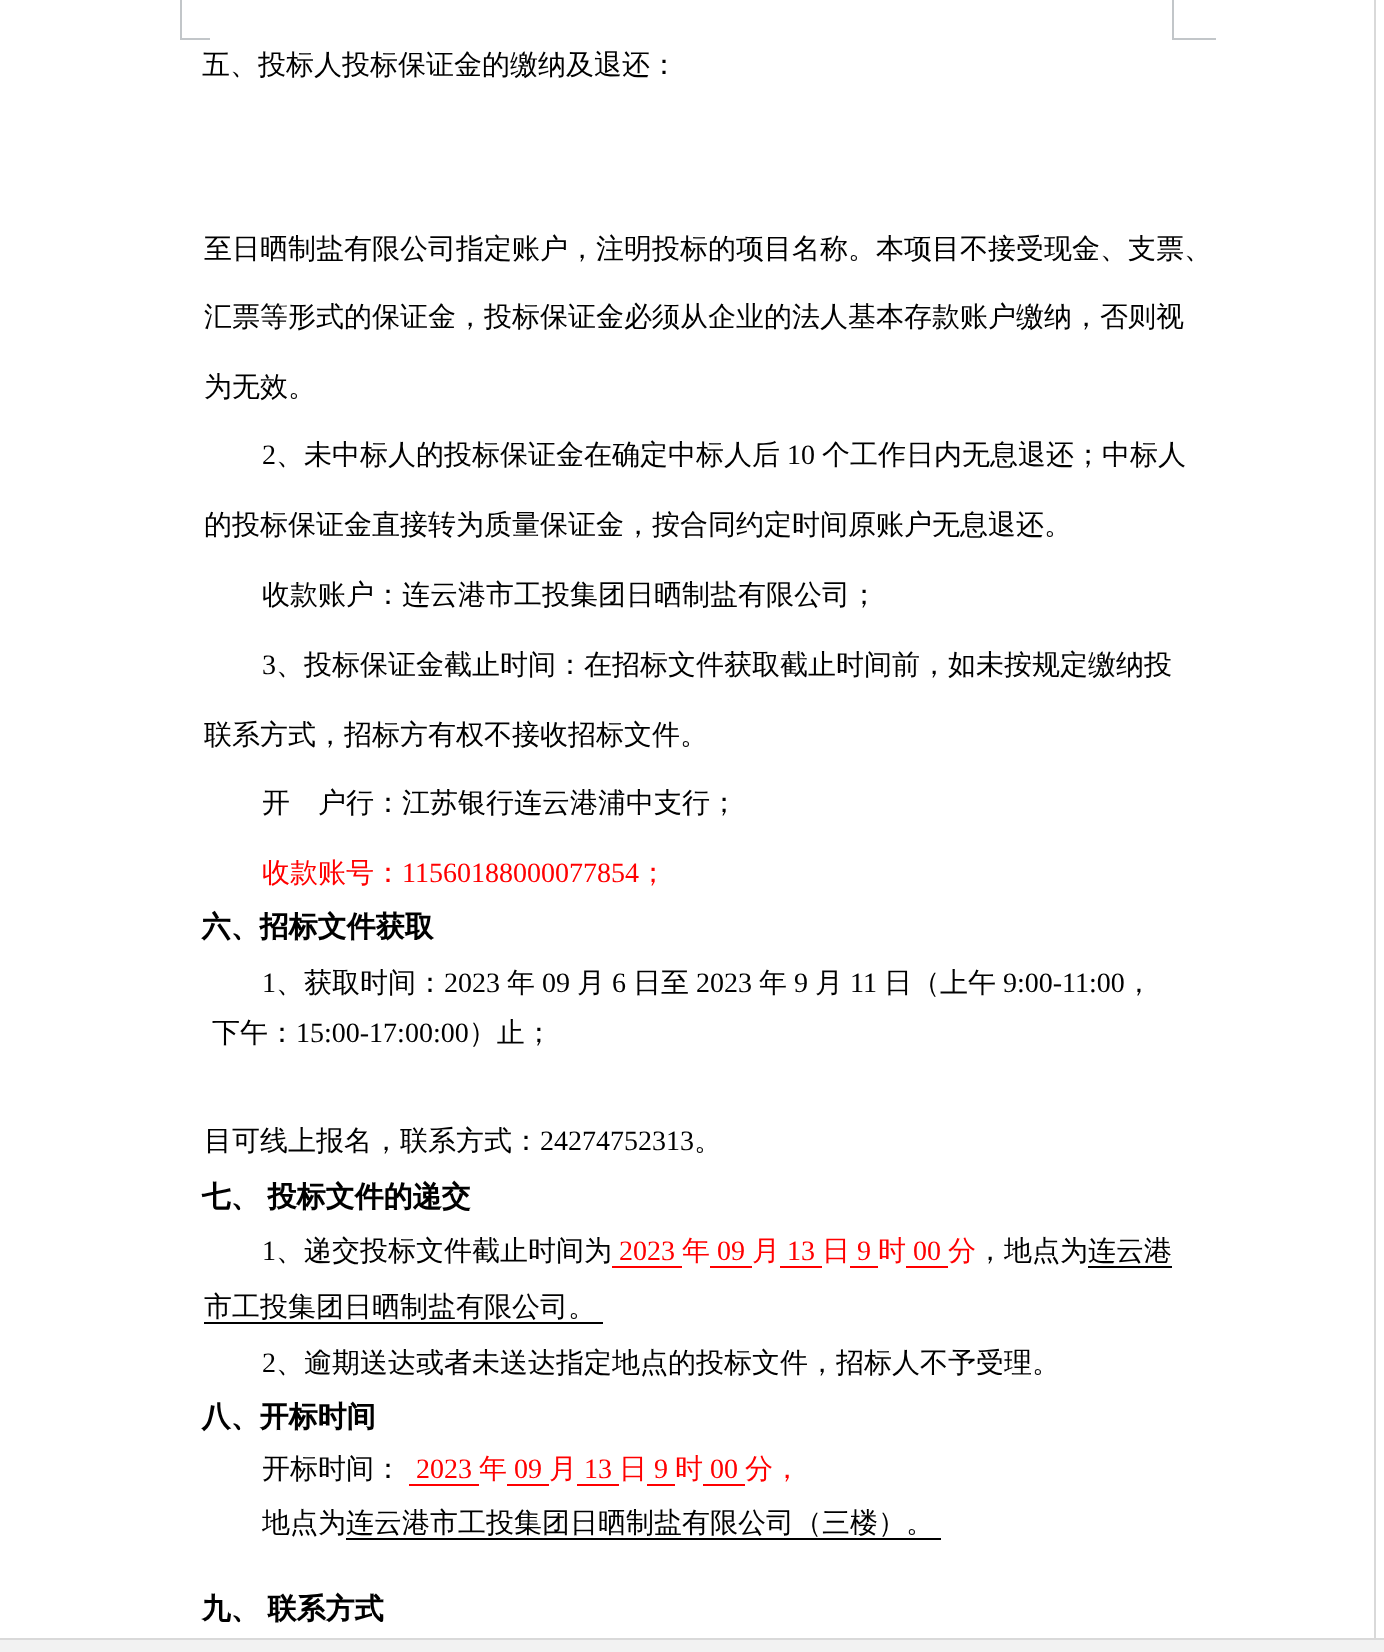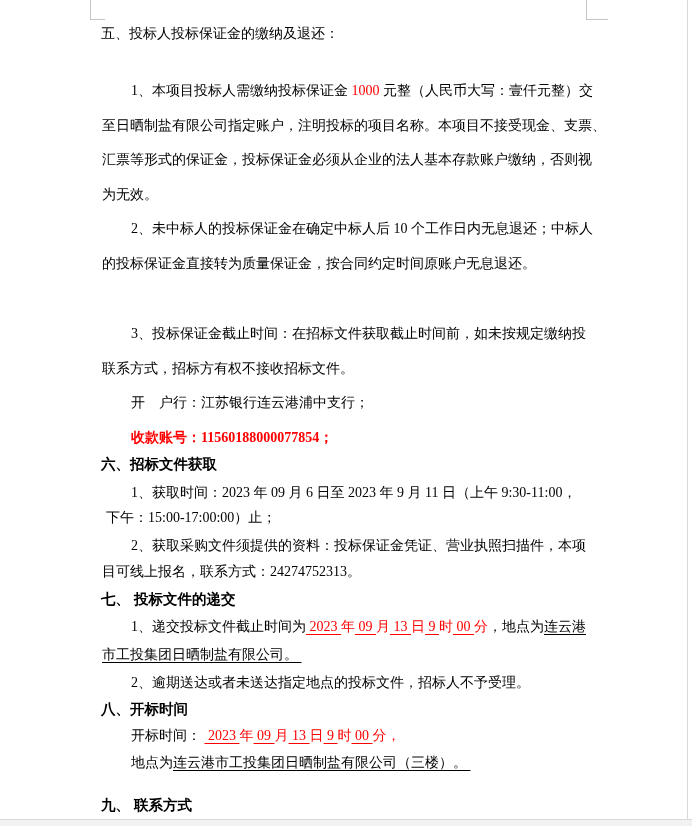--- a/index.html
+++ b/index.html
@@ -47,34 +47,33 @@
 </head>
 <body>
 
 <div class="page">
   <div class="margin-marker marker-tl"></div>
   <div class="margin-marker marker-tr"></div>
   <div class="page-edge-right"></div>
   <div class="bottom-strip"></div>
   <div class="doc-body">
       <div class="line" style="top: 25px; left: 101px;"><span>五、投标人投标保证金的缴纳及退还：</span></div>
-      <div class="line" style="top: 82px; left: 131px;"><span>1、本项目投标人需缴纳投标保证金 </span><span class="seg-red">1000</span><span> 元整（人民币大写：壹仟元整）交</span></div>
       <div class="line" style="top: 117px; left: 102px;"><span>至日晒制盐有限公司指定账户，注明投标的项目名称。本项目不接受现金、支票、</span></div>
       <div class="line" style="top: 151px; left: 102px;"><span>汇票等形式的保证金，投标保证金必须从企业的法人基本存款账户缴纳，否则视</span></div>
       <div class="line" style="top: 186px; left: 102px;"><span>为无效。</span></div>
       <div class="line" style="top: 220px; left: 131px;"><span>2、未中标人的投标保证金在确定中标人后 10 个工作日内无息退还；中标人</span></div>
       <div class="line" style="top: 255px; left: 102px;"><span>的投标保证金直接转为质量保证金，按合同约定时间原账户无息退还。</span></div>
+      <div class="line" style="top: 290px; left: 131px;"><span>收款账户：连云港市工投集团日晒制盐有限公司；</span></div>
       <div class="line" style="top: 325px; left: 131px;"><span>3、投标保证金截止时间：在招标文件获取截止时间前，如未按规定缴纳投</span></div>
       <div class="line" style="top: 360px; left: 102px;"><span>联系方式，招标方有权不接收招标文件。</span></div>
       <div class="line" style="top: 394px; left: 131px;"><span>开　户行：江苏银行连云港浦中支行；</span></div>
-      <div class="line" style="top: 429px; left: 131px; font-weight: bold;"><span class="seg-red">收款账号：11560188000077854；</span></div>
+      <div class="line" style="top: 429px; left: 131px;"><span class="seg-red">收款账号：11560188000077854；</span></div>
       <div class="line bold" style="top: 456px; left: 101px;"><span>六、招标文件获取</span></div>
-      <div class="line" style="top: 484px; left: 131px;"><span>1、获取时间：2023 年 09 月 6 日至 2023 年 9 月 11 日（上午 9:30-11:00，</span></div>
+      <div class="line" style="top: 484px; left: 131px;"><span>1、获取时间：2023 年 09 月 6 日至 2023 年 9 月 11 日（上午 9:00-11:00，</span></div>
       <div class="line" style="top: 509px; left: 106px;"><span>下午：15:00-17:00:00）止；</span></div>
-      <div class="line" style="top: 537px; left: 131px;"><span>2、获取采购文件须提供的资料：投标保证金凭证、营业执照扫描件，本项</span></div>
       <div class="line" style="top: 563px; left: 102px;"><span>目可线上报名，联系方式：24274752313。</span></div>
       <div class="line bold" style="top: 591px; left: 101px;"><span>七、 投标文件的递交</span></div>
       <div class="line" style="top: 618px; left: 131px;"><span>1、递交投标文件截止时间为</span><span class="seg-red seg-u"> 2023 </span><span class="seg-red">年</span><span class="seg-red seg-u"> 09 </span><span class="seg-red">月</span><span class="seg-red seg-u"> 13 </span><span class="seg-red">日</span><span class="seg-red seg-u"> 9 </span><span class="seg-red">时</span><span class="seg-red seg-u"> 00 </span><span class="seg-red">分</span><span>，地点为</span><span class="seg-u">连云港</span></div>
       <div class="line" style="top: 646px; left: 102px;"><span class="seg-u">市工投集团日晒制盐有限公司。 </span></div>
       <div class="line" style="top: 674px; left: 131px;"><span>2、逾期送达或者未送达指定地点的投标文件，招标人不予受理。</span></div>
       <div class="line bold" style="top: 701px; left: 101px;"><span>八、开标时间</span></div>
       <div class="line" style="top: 727px; left: 131px;"><span>开标时间： </span><span class="seg-red seg-u"> 2023 </span><span class="seg-red">年</span><span class="seg-red seg-u"> 09 </span><span class="seg-red">月</span><span class="seg-red seg-u"> 13 </span><span class="seg-red">日</span><span class="seg-red seg-u"> 9 </span><span class="seg-red">时</span><span class="seg-red seg-u"> 00 </span><span class="seg-red">分，</span></div>
       <div class="line" style="top: 754px; left: 131px;"><span>地点为</span><span class="seg-u">连云港市工投集团日晒制盐有限公司（三楼）。 </span></div>
       <div class="line bold" style="top: 797px; left: 101px;"><span>九、 联系方式</span></div>
     </div>

